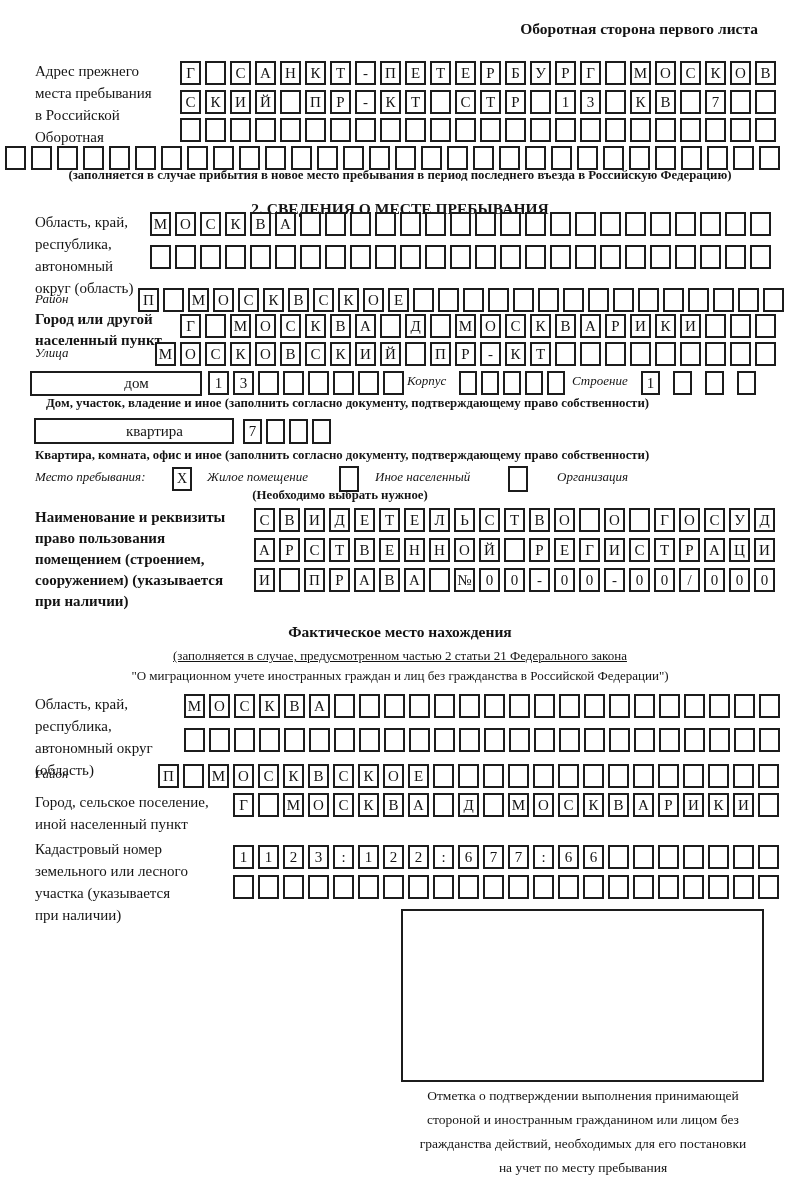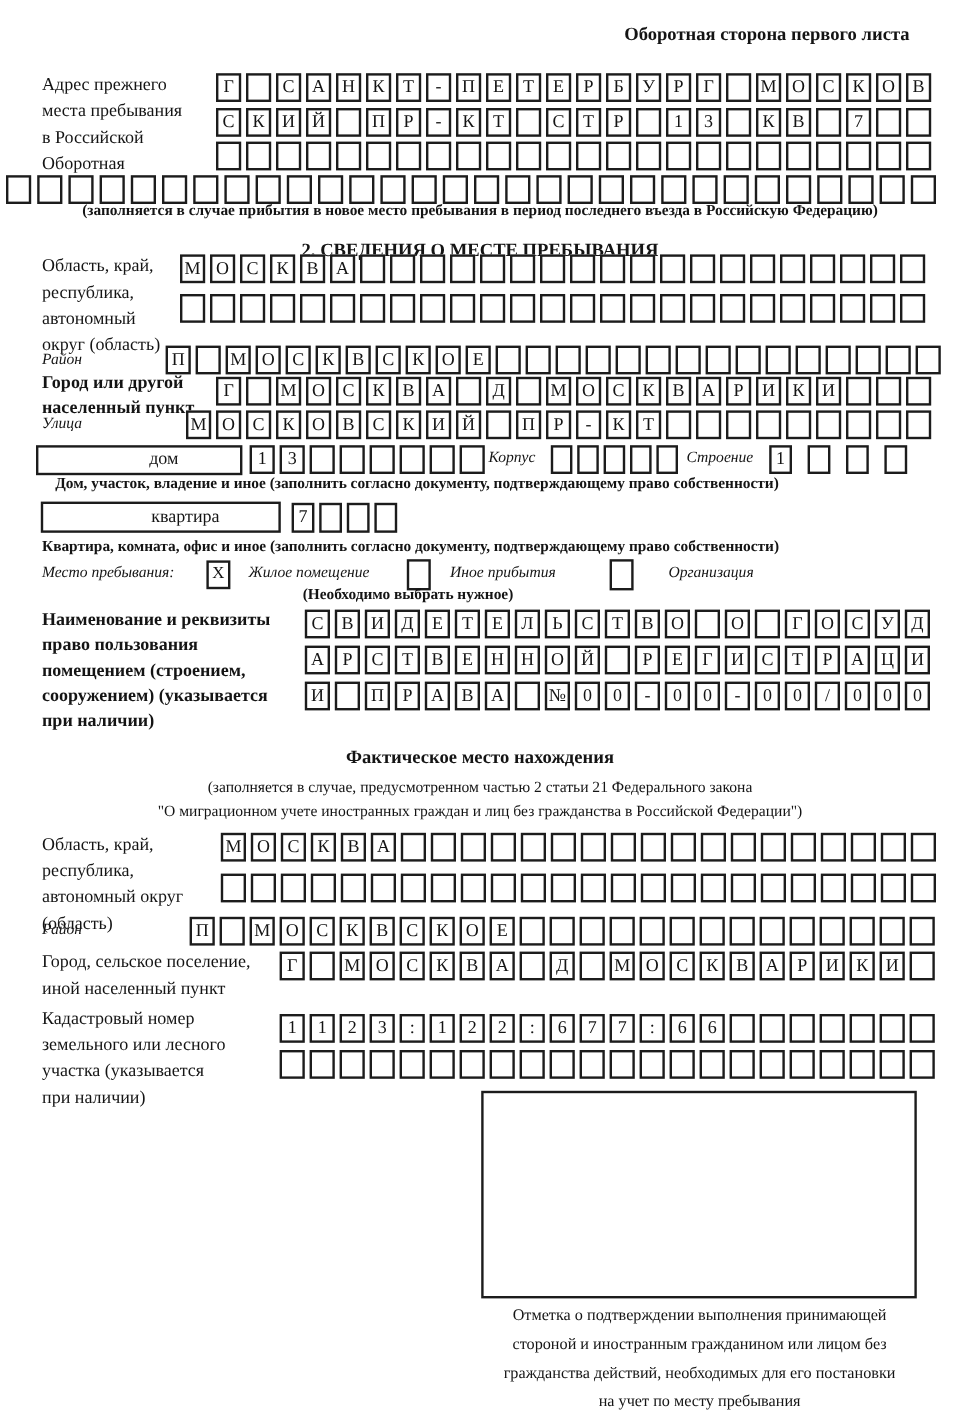--- a/index.html
+++ b/index.html
@@ -348,21 +348,21 @@
     <span class="cell"></span>
     <span class="cell"></span>
     <span class="cell"></span>
   </div>
 <div class="caption" style="left:35px;top:448px;">Квартира, комната, офис и иное (заполнить согласно документу, подтверждающему право собственности)</div>
 
 <div class="inline-label" style="left:35px;top:469px;">Место пребывания:</div>
 <div class="checkbox" style="left:172px;top:467px;">X</div>
 <div class="inline-label" style="left:207px;top:469px;">Жилое помещение</div>
 <div class="checkbox tall" style="left:339px;top:466px;"></div>
-<div class="inline-label" style="left:375px;top:469px;">Иное прибытия</div>
+<div class="inline-label" style="left:375px;top:469px;">Иное населенный</div>
 <div class="checkbox tall" style="left:508px;top:466px;"></div>
 <div class="inline-label" style="left:557px;top:469px;">Организация</div>
 <div class="caption" style="left:140px;top:488px;width:400px;text-align:center;">(Необходимо выбрать нужное)</div>
 
 <div class="lblblock lh21" style="left:35px;top:507px;">
   <div>Наименование и реквизиты</div>
   <div>право пользования</div>
   <div>помещением (строением,</div>
   <div>сооружением) (указывается</div>
   <div>при наличии)</div>
@@ -431,21 +431,21 @@
     <span class="cell">-</span>
     <span class="cell">0</span>
     <span class="cell">0</span>
     <span class="cell">/</span>
     <span class="cell">0</span>
     <span class="cell">0</span>
     <span class="cell">0</span>
   </div>
 
 <div class="sec-title" style="top:623px;">Фактическое место нахождения</div>
-<div class="subtitle" style="top:648px;">(заполняется в случае, предусмотренном частью 2 статьи 21 Федерального закона</div>
+<div class="subtitle" style="top:648px;text-decoration:underline;">(заполняется в случае, предусмотренном частью 2 статьи 21 Федерального закона</div>
 <div class="subtitle" style="top:668px;">"О миграционном учете иностранных граждан и лиц без гражданства в Российской Федерации")</div>
 
 <div class="lblblock" style="left:35px;top:693px;">
   <div>Область, край,</div>
   <div>республика,</div>
   <div>автономный округ</div>
   <div>(область)</div>
 </div>
 <div class="cells" style="left:184px;top:694px;">
     <span class="cell">М</span>

